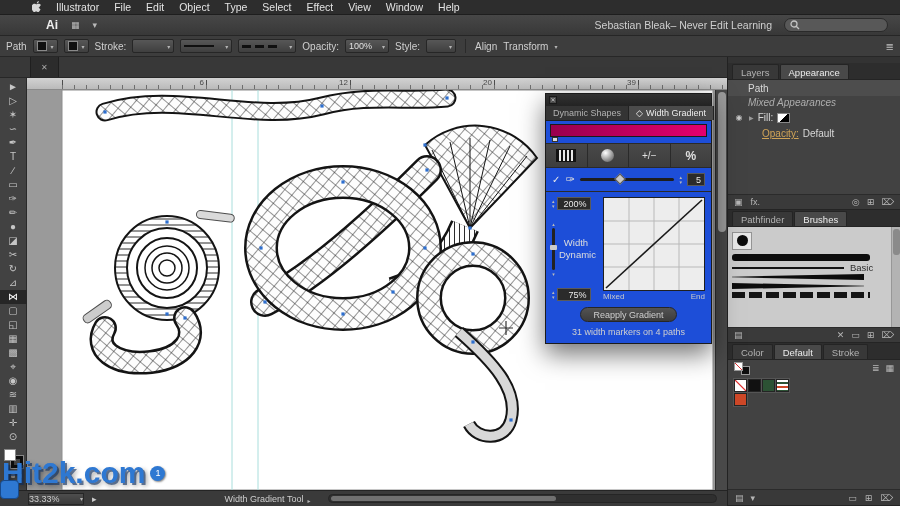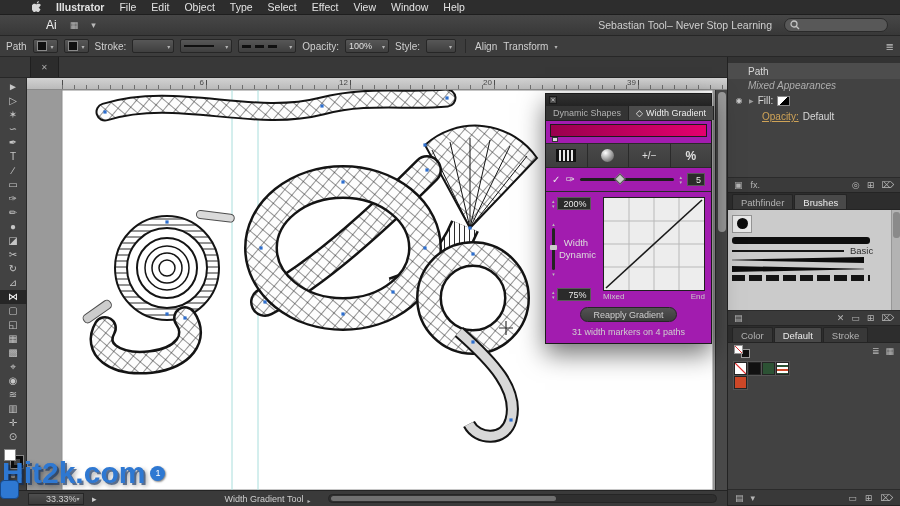--- a/index.html
+++ b/index.html
@@ -5,25 +5,25 @@
   *{box-sizing:border-box}
   html,body{margin:0;padding:0;background:#222}
   body{font-family:"Liberation Sans","DejaVu Sans",sans-serif;font-size:11px;color:#d6d6d6}
   .screen{position:relative;width:900px;height:506px;overflow:hidden;background:#333}
 
   
   .menubar{position:absolute;left:0;top:0;width:900px;height:15px;background:#2d2d2d;border-bottom:1px solid #1e1e1e;display:flex;align-items:center;padding-left:32px}
   .apple{display:flex;align-items:center;margin-right:4px}
   .menu-items{display:flex;align-items:center;gap:15px;margin-left:10px}
   .menu-items span{font-size:10.5px;color:#e3e3e3;white-space:nowrap}
-  .menu-items span:first-of-type{font-weight:bold}
+  .menu-items span:first-of-type{font-weight:normal}
 
   
   .appbar{position:absolute;left:0;top:15px;width:900px;height:21px;background:linear-gradient(#474747,#383838);border-bottom:1px solid #262626;display:flex;align-items:center;padding:0 8px}
-  .ai-logo{margin-left:38px;font-weight:normal;font-size:12px;color:#efefef}
+  .ai-logo{margin-left:38px;font-weight:bold;font-size:12px;color:#efefef}
   .appbar-icon{margin-left:13px;font-size:9px;color:#b9b9b9}
   .user-text{margin-left:auto;font-size:10.5px;color:#cfcfcf}
   .searchbox{margin-left:12px;margin-right:4px;width:104px;height:14px;border-radius:8px;background:#585858;border:1px solid #2a2a2a;display:flex;align-items:center;padding:0 5px;gap:4px}
   .search-input{flex:1;min-width:0;background:transparent;border:none;outline:none;color:#ddd;font-size:9px;height:12px;padding:0}
 
   
   .controlbar{position:absolute;left:0;top:36px;width:900px;height:21px;background:#3d3d3d;border-bottom:1px solid #272727;display:flex;align-items:center;gap:6px;padding:0 6px;font-size:10px;color:#cfcfcf}
   .dropdown{height:14px;background:linear-gradient(#575757,#3f3f3f);border:1px solid #262626;border-radius:2px;display:flex;align-items:center;justify-content:space-between;padding:0 3px;gap:4px;font-size:9px;color:#e0e0e0}
   .dd-caret{font-size:6px;color:#b5b5b5}
   .swatch-mini{width:10px;height:10px;border:1px solid #8a8a8a;background:#101010}
@@ -56,21 +56,21 @@
     background-image:repeating-linear-gradient(90deg,#6e6e6e 0 1px,transparent 1px 12px),repeating-linear-gradient(90deg,#4d4d4d 0 1px,transparent 1px 144px);
     background-size:100% 4px,100% 9px;background-position:left bottom,left bottom;background-repeat:no-repeat,no-repeat}
   .ruler-numbers{position:absolute;left:35px;top:0;display:flex}
   .ruler-numbers span{width:144px;font-size:8px;color:#474747;text-align:right;padding-right:2px;line-height:10px}
   .art{position:absolute;left:0;top:12px;width:700px;height:400px}
   .vscroll{position:absolute;right:0;top:0;width:12px;height:400px;background:#494949;border-left:1px solid #2e2e2e}
   .vthumb{margin:2px auto;width:8px;height:140px;background:#9b9b9b;border-radius:4px}
 
   
   .statusbar{position:absolute;left:0;top:490px;width:727px;height:16px;background:#3a3a3a;border-top:1px solid #242424;display:flex;align-items:center;gap:8px;padding-left:28px;font-size:9px;color:#cfcfcf}
-  .zoom-box{width:56px;height:12px;background:linear-gradient(#4e4e4e,#3a3a3a);border:1px solid #262626;display:flex;align-items:center;justify-content:space-between;padding:0 17px}
+  .zoom-box{width:56px;height:12px;background:linear-gradient(#4e4e4e,#3a3a3a);border:1px solid #262626;display:flex;align-items:center;justify-content:space-between;padding:0 0}
   .tool-box{display:flex;align-items:flex-end;gap:4px;margin-left:120px;white-space:nowrap}
   .hscroll{flex:1;height:9px;background:#2f2f2f;border:1px solid #252525;border-radius:5px;margin:0 10px;position:relative}
   .hthumb{position:absolute;left:2px;top:1px;width:58%;height:5px;background:#707070;border-radius:3px}
 
   
   .dock{position:absolute;left:727px;top:57px;width:173px;height:449px;background:#333;border-left:1px solid #222;display:flex;flex-direction:column;padding-top:6px}
   .ptabs{height:17px;flex:0 0 17px;display:flex;align-items:flex-end;background:#2d2d2d;border-bottom:1px solid #242424;padding-left:4px;gap:1px}
   .ptab{height:15px;line-height:15px;padding:0 8px;font-size:9.5px;color:#b2b2b2;background:#383838;border:1px solid #242424;border-bottom:none;border-radius:2px 2px 0 0;white-space:nowrap}
   .ptab.active{background:#494949;color:#ececec}
   .panel-body{background:#424242;border-bottom:1px solid #242424;display:flex;flex-direction:column}
@@ -107,21 +107,21 @@
   .sw-fs .s{position:absolute;right:0;bottom:0;width:9px;height:9px;background:#0d0d0d;border:1px solid #999}
   .sw-views{margin-left:auto;display:flex;gap:6px;font-size:9px;color:#b9b9b9}
   .sw-grid{display:flex;flex-wrap:wrap;gap:1px;padding:3px 6px;width:74px}
   .sw-grid span{width:13px;height:13px;border:1px solid #242424;box-shadow:0 0 0 1px #555}
   .sw-grid span[data-name="swatch-none"]{background:linear-gradient(to top right,#fff 44%,#e03030 48%,#e03030 52%,#fff 56%)}
   .sw-grid span[data-name="swatch-stripes"]{background:repeating-linear-gradient(180deg,#fff 0 2px,#2c5234 2px 4px,#fff 4px 6px,#cd4727 6px 8px)}
   .sw-bottom{margin-top:auto;height:16px;background:#393939;border-top:1px solid #2b2b2b;display:flex;align-items:center;gap:7px;padding:0 7px;font-size:9px;color:#b5b5b5}
   .sw-bottom .right{margin-left:auto;display:flex;gap:8px}
 
   
-  .wpanel{position:absolute;left:545px;top:93px;width:167px;background:#a21caf;border:1px solid #1b1b1b;box-shadow:0 10px 24px rgba(0,0,0,.55);z-index:50}
+  .wpanel{position:absolute;left:545px;top:93px;width:167px;background:#1d4ed8;border:1px solid #1b1b1b;box-shadow:0 10px 24px rgba(0,0,0,.55);z-index:50}
   .wp-titlebar{height:12px;background:linear-gradient(#323232,#232323);display:flex;align-items:center;padding:0 3px}
   .wp-close{width:8px;height:8px;background:#4a4a4a;border:1px solid #1a1a1a;font-size:6px;line-height:6px;text-align:center;color:#ccc}
   .wp-tabs{display:flex;height:15px;background:#2b2b2b;border-bottom:1px solid #1f1f1f}
   .wp-tab{padding:0 7px;display:flex;align-items:center;gap:3px;font-size:9px;color:#b2b2b2;background:#343434;border-right:1px solid #222;white-space:nowrap}
   .wp-tab.active{background:#4b4b4b;color:#ececec}
   .grad-wrap{padding:3px 4px 0}
   .grad-bar{height:13px;background:linear-gradient(90deg,var(--magenta-left,#99004d),var(--magenta-right,#e4006e));border:1px solid #1b1b1b}
   .grad-stops{height:6px;position:relative}
   .grad-stop{position:absolute;left:2px;top:0;width:6px;height:5px;background:#ddd;border:1px solid #333}
   .wp-btnrow{display:flex;height:25px;background:linear-gradient(#494949,#3d3d3d);border-top:1px solid #2a2a2a;border-bottom:1px solid #2a2a2a}
@@ -183,21 +183,21 @@
         <span data-name="menu-item">View</span>
         <span data-name="menu-item">Window</span>
         <span data-name="menu-item">Help</span>
       </div>
   </div>
 
   <div class="appbar" data-name="application-bar">
     <span class="ai-logo" data-name="illustrator-logo">Ai</span>
     <span class="appbar-icon" data-name="arrange-documents-icon">▦</span>
     <span class="appbar-icon" data-name="workspace-chevron-icon">▾</span>
-    <span class="user-text" data-name="user-banner-text">Sebastian Tool– Never Stop Learning</span>
+    <span class="user-text" data-name="user-banner-text">Sebastian Bleak– Never Edit Learning</span>
     <div class="searchbox" data-name="search-box">
       <svg width="10" height="10" viewBox="0 0 10 10" data-name="search-icon">
           <circle cx="4" cy="4" r="3" fill="none" stroke="#c4c4c4" stroke-width="1.3"></circle>
           <path d="M6.2 6.2 L9 9" stroke="#c4c4c4" stroke-width="1.3"></path>
         </svg>
       <input class="search-input" data-name="search-input" value="" style="">
     </div>
   </div>
 
   <div class="controlbar" data-name="control-bar">
@@ -465,20 +465,24 @@
           <span data-name="end-label">End</span>
         </div>
       </div>
     </div>
     <button class="reapply" data-name="reapply-gradient-button">Reapply Gradient</button>
     <div class="status-line" data-name="panel-status-text">31 width markers on 4 paths</div>
   </div>
 
   <div class="dock" data-name="panel-dock">
 
+    <div class="ptabs" data-name="appearance-tab-strip">
+      <span class="ptab" data-name="tab-layers">Layers</span>
+      <span class="ptab active" data-name="tab-appearance">Appearance</span>
+    </div>
     <div class="panel-body" id="appearance-body" data-name="appearance-panel">
       <div class="ap-row ap-path" data-name="appearance-item-path">
           <span data-name="path-label">Path</span>
         </div>
       <div class="ap-row ap-mixed" data-name="appearance-mixed-text">
           <span>Mixed Appearances</span>
         </div>
       <div class="ap-row ap-fill" data-name="appearance-item-fill">
         <span class="eye" data-name="visibility-icon">◉</span>
         <span class="disc" data-name="disclosure-icon">▶</span>

